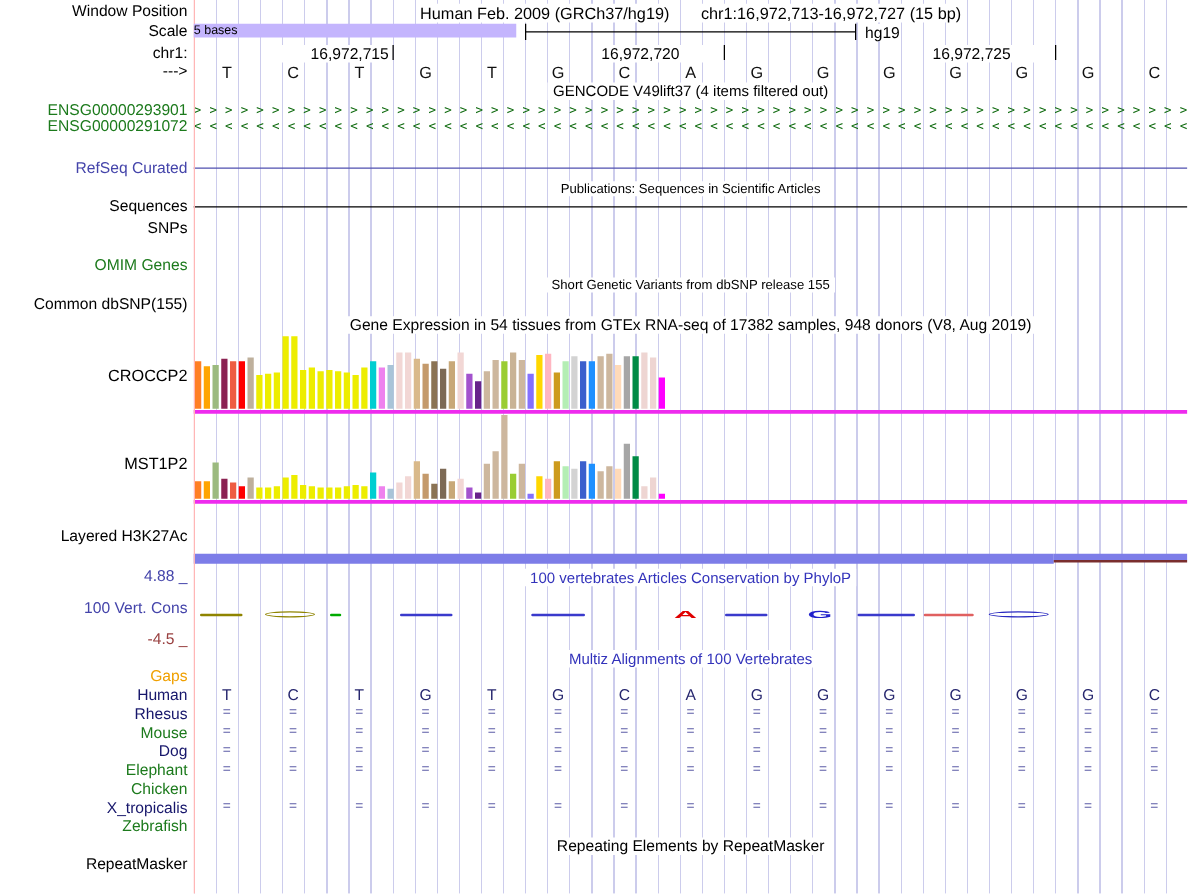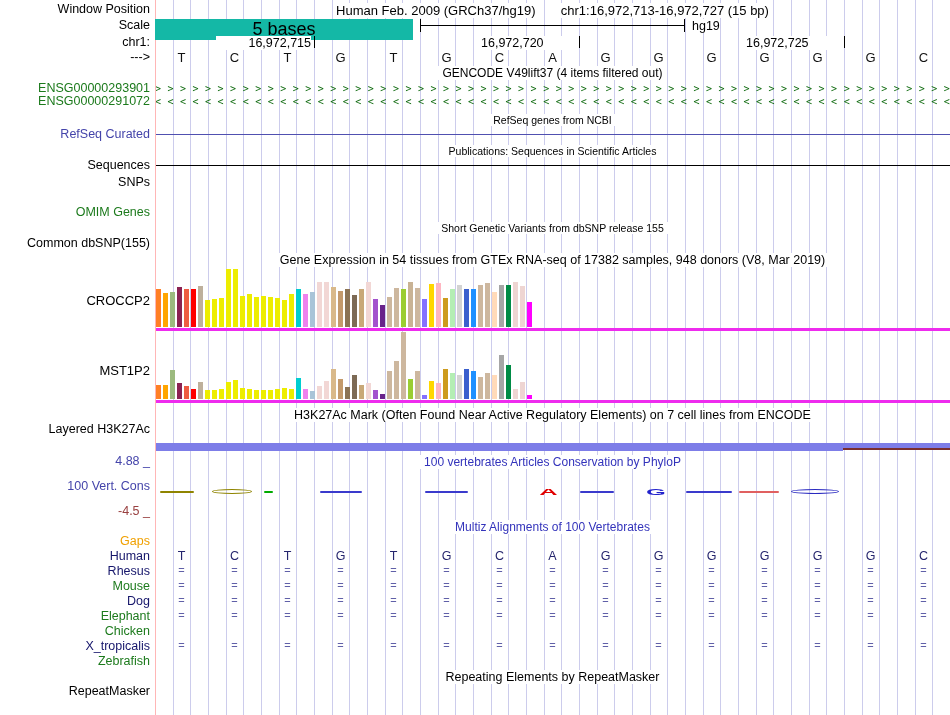--- a/index.html
+++ b/index.html
@@ -31,21 +31,21 @@
   <div class="lbl" style="top:19px">Scale</div>
   <div class="lbl" style="top:36px">chr1:</div>
   <div class="lbl" style="top:51px">---&gt;</div>
 
   <div class="hdrline">
     <span>Human Feb. 2009 (GRCh37/hg19)</span>
     <span style="display:inline-block;width:18px"></span>
     <span>chr1:16,972,713-16,972,727 (15 bp)</span>
   </div>
 
-  <div class="abs" style="left:155px;top:19px;width:258px;text-align:center;font-size:18px;z-index:4;background:#14b8a6">5 bases</div>
+  <div class="abs" style="left:155px;top:19px;width:258px;text-align:left;font-size:10px;z-index:4;background:#c4b5fd">5 bases</div>
   <div class="abs" style="left:420px;top:25px;width:264px;height:1px;background:#000;z-index:4"></div>
   <div class="abs" style="left:420px;top:19px;width:1px;height:13px;background:#000;z-index:4"></div>
   <div class="abs" style="left:684px;top:19px;width:1px;height:13px;background:#000;z-index:4"></div>
   <div class="abs" style="left:692px;top:19px;font-size:12.5px;z-index:4;background:#fff">hg19</div>
 
   <div id="ruler-row">
       <div style="position: absolute; left: 216px; top: 36px; width: 95px; text-align: right; font-size: 12.5px; z-index: 4; background: rgb(255, 255, 255);">16,972,715</div>
       <div style="position: absolute; left: 314px; top: 36px; width: 1px; height: 12px; background: rgb(0, 0, 0); z-index: 4;"></div>
       <div style="position: absolute; left: 481px; top: 36px; width: 95px; text-align: left; font-size: 12.5px; z-index: 4; background: rgb(255, 255, 255);">16,972,720</div>
       <div style="position: absolute; left: 579px; top: 36px; width: 1px; height: 12px; background: rgb(0, 0, 0); z-index: 4;"></div>
@@ -71,35 +71,34 @@
     </div>
 
   <div class="ctitle s12" style="top:67px"><span>GENCODE V49lift37 (4 items filtered out)</span></div>
   <div class="lbl green" style="top:82px">ENSG00000293901</div>
   <div class="lbl green" style="top:95px">ENSG00000291072</div>
   <div id="gene-arrows">
       <div style="position: absolute; left: 155px; top: 83px; width: 795px; height: 12px; overflow: hidden; color: rgb(14, 106, 14); font-family: &quot;DejaVu Sans Mono&quot;, monospace; font-size: 10px; letter-spacing: 6.5px; line-height: 12px; white-space: nowrap; z-index: 2;">&gt;&gt;&gt;&gt;&gt;&gt;&gt;&gt;&gt;&gt;&gt;&gt;&gt;&gt;&gt;&gt;&gt;&gt;&gt;&gt;&gt;&gt;&gt;&gt;&gt;&gt;&gt;&gt;&gt;&gt;&gt;&gt;&gt;&gt;&gt;&gt;&gt;&gt;&gt;&gt;&gt;&gt;&gt;&gt;&gt;&gt;&gt;&gt;&gt;&gt;&gt;&gt;&gt;&gt;&gt;&gt;&gt;&gt;&gt;&gt;&gt;&gt;&gt;&gt;&gt;&gt;&gt;&gt;&gt;&gt;</div>
       <div style="position: absolute; left: 155px; top: 96px; width: 795px; height: 12px; overflow: hidden; color: rgb(14, 106, 14); font-family: &quot;DejaVu Sans Mono&quot;, monospace; font-size: 10px; letter-spacing: 6.5px; line-height: 12px; white-space: nowrap; z-index: 2;">&lt;&lt;&lt;&lt;&lt;&lt;&lt;&lt;&lt;&lt;&lt;&lt;&lt;&lt;&lt;&lt;&lt;&lt;&lt;&lt;&lt;&lt;&lt;&lt;&lt;&lt;&lt;&lt;&lt;&lt;&lt;&lt;&lt;&lt;&lt;&lt;&lt;&lt;&lt;&lt;&lt;&lt;&lt;&lt;&lt;&lt;&lt;&lt;&lt;&lt;&lt;&lt;&lt;&lt;&lt;&lt;&lt;&lt;&lt;&lt;&lt;&lt;&lt;&lt;&lt;&lt;&lt;&lt;&lt;&lt;</div>
     </div>
 
-  <div class="ctitle s105" style="top:114px"><span>RefSeq genes from NCBI</span></div>
   <div class="lbl blue" style="top:128px">RefSeq Curated</div>
   <div class="abs" style="left:155px;top:134px;width:795px;height:1px;background:#5050b0;z-index:2"></div>
 
   <div class="ctitle s105" style="top:145px"><span>Publications: Sequences in Scientific Articles</span></div>
   <div class="lbl" style="top:159px">Sequences</div>
   <div class="abs" style="left:155px;top:165px;width:795px;height:1px;background:#000;z-index:2"></div>
   <div class="lbl" style="top:176px">SNPs</div>
 
   <div class="lbl green" style="top:206px">OMIM Genes</div>
 
   <div class="ctitle s105" style="top:222px"><span>Short Genetic Variants from dbSNP release 155</span></div>
   <div class="lbl" style="top:237px">Common dbSNP(155)</div>
 
-  <div class="ctitle s125" style="top:254px"><span>Gene Expression in 54 tissues from GTEx RNA-seq of 17382 samples, 948 donors (V8, Mar 2019)</span></div>
+  <div class="ctitle s125" style="top:254px"><span>Gene Expression in 54 tissues from GTEx RNA-seq of 17382 samples, 948 donors (V8, Aug 2019)</span></div>
   <div class="lbl s13" style="top:294px">CROCCP2</div>
   <div class="lbl s13" style="top:364px">MST1P2</div>
   <div id="gtex-charts">
       <div style="position: absolute; left: 156px; top: 289px; width: 5px; height: 38px; background: rgb(255, 127, 36); z-index: 2;"></div>
       <div style="position: absolute; left: 163px; top: 293px; width: 5px; height: 34px; background: rgb(255, 165, 0); z-index: 2;"></div>
       <div style="position: absolute; left: 170px; top: 292px; width: 5px; height: 35px; background: rgb(156, 186, 127); z-index: 2;"></div>
       <div style="position: absolute; left: 177px; top: 287px; width: 5px; height: 40px; background: rgb(139, 34, 82); z-index: 2;"></div>
       <div style="position: absolute; left: 184px; top: 289px; width: 5px; height: 38px; background: rgb(238, 92, 66); z-index: 2;"></div>
       <div style="position: absolute; left: 191px; top: 289px; width: 5px; height: 38px; background: rgb(255, 0, 0); z-index: 2;"></div>
       <div style="position: absolute; left: 198px; top: 286px; width: 5px; height: 41px; background: rgb(190, 176, 156); z-index: 2;"></div>
@@ -201,21 +200,20 @@
       <div style="position: absolute; left: 485px; top: 373px; width: 5px; height: 26px; background: rgb(205, 183, 158); z-index: 2;"></div>
       <div style="position: absolute; left: 492px; top: 375px; width: 5px; height: 24px; background: rgb(255, 218, 185); z-index: 2;"></div>
       <div style="position: absolute; left: 499px; top: 355px; width: 5px; height: 44px; background: rgb(166, 166, 166); z-index: 2;"></div>
       <div style="position: absolute; left: 506px; top: 365px; width: 5px; height: 34px; background: rgb(0, 139, 69); z-index: 2;"></div>
       <div style="position: absolute; left: 513px; top: 389px; width: 5px; height: 10px; background: rgb(238, 213, 210); z-index: 2;"></div>
       <div style="position: absolute; left: 520px; top: 382px; width: 5px; height: 17px; background: rgb(238, 213, 210); z-index: 2;"></div>
       <div style="position: absolute; left: 527px; top: 395px; width: 5px; height: 4px; background: rgb(255, 0, 255); z-index: 2;"></div>
       <div style="position: absolute; left: 155px; top: 400px; width: 795px; height: 3px; background: rgb(238, 43, 238); z-index: 2;"></div>
     </div>
 
-  <div class="ctitle s125" style="top:409px"><span>H3K27Ac Mark (Often Found Near Active Regulatory Elements) on 7 cell lines from ENCODE</span></div>
   <div class="lbl" style="top:423px">Layered H3K27Ac</div>
   <div id="h3k27ac-bars">
       <div style="position: absolute; left: 155px; top: 443px; width: 688px; height: 8px; background: rgb(125, 125, 232); z-index: 2;"></div>
       <div style="position: absolute; left: 843px; top: 443px; width: 107px; height: 5px; background: rgb(125, 125, 232); z-index: 2;"></div>
       <div style="position: absolute; left: 843px; top: 448px; width: 107px; height: 2px; background: rgb(122, 46, 46); z-index: 2;"></div>
     </div>
 
   <div class="lbl blue" style="top:455px">4.88 _</div>
   <div class="ctitle s12 titleblue" style="top:456px"><span>100 vertebrates Articles Conservation by PhyloP</span></div>
   <div class="lbl blue" style="top:480px">100 Vert. Cons</div>

